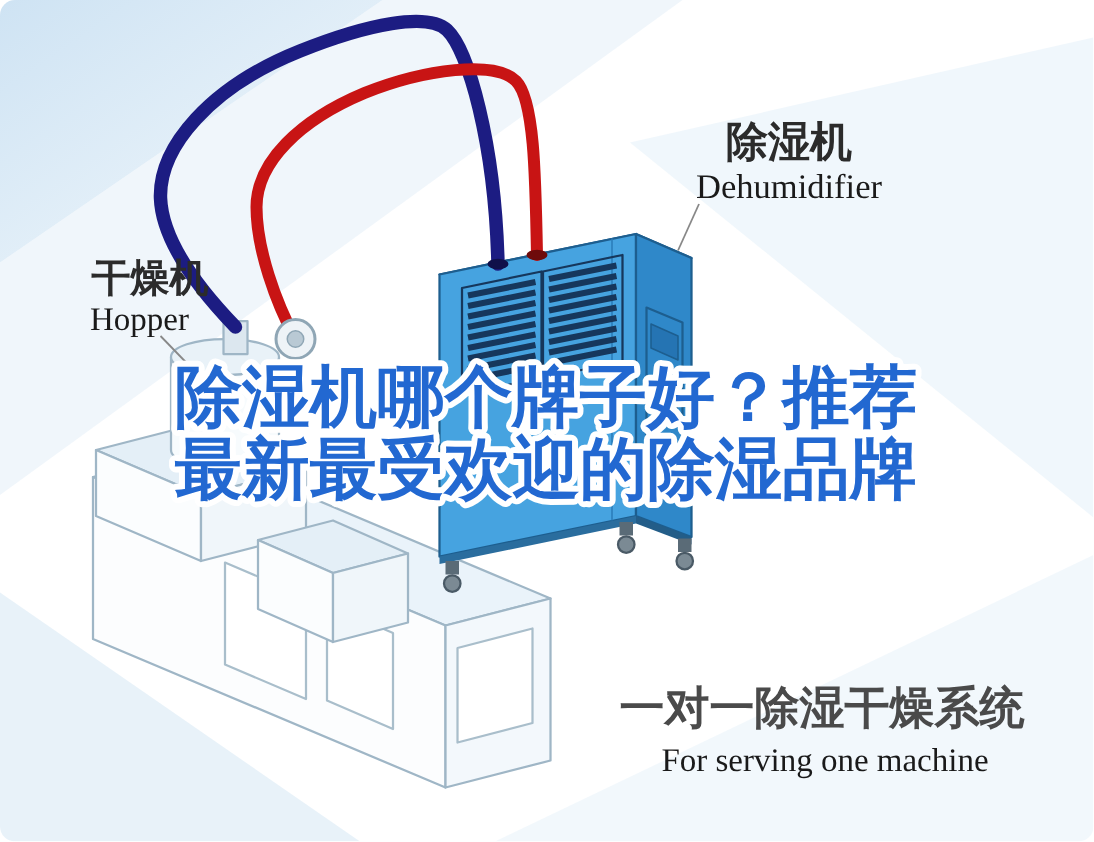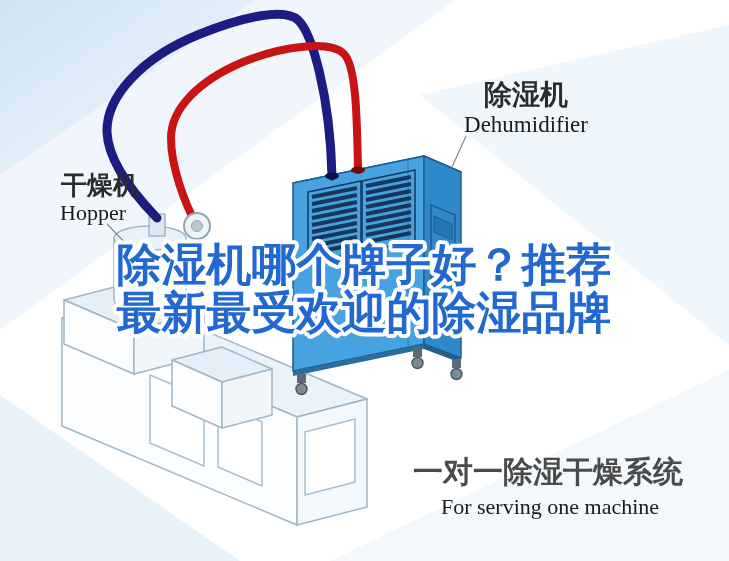--- a/index.html
+++ b/index.html
@@ -2,20 +2,21 @@
 <html><head>
 <meta charset="utf-8">
 <style>
   html,body{margin:0;padding:0;background:#ffffff;}
   .stage{
     position:relative;
     width:729px;height:561px;
     overflow:hidden;
     background:#ffffff;
     font-family:"DejaVu Sans",sans-serif;
+    border-radius:10px;
   }
   svg{display:block;}
   text{user-select:none;}
   .cn-bold{font-family:"DejaVu Sans",sans-serif;font-weight:bold;}
   .en-serif{font-family:"Liberation Serif","DejaVu Serif",serif;}
 </style>
 </head>
 <body>
 
 <div class="stage">

